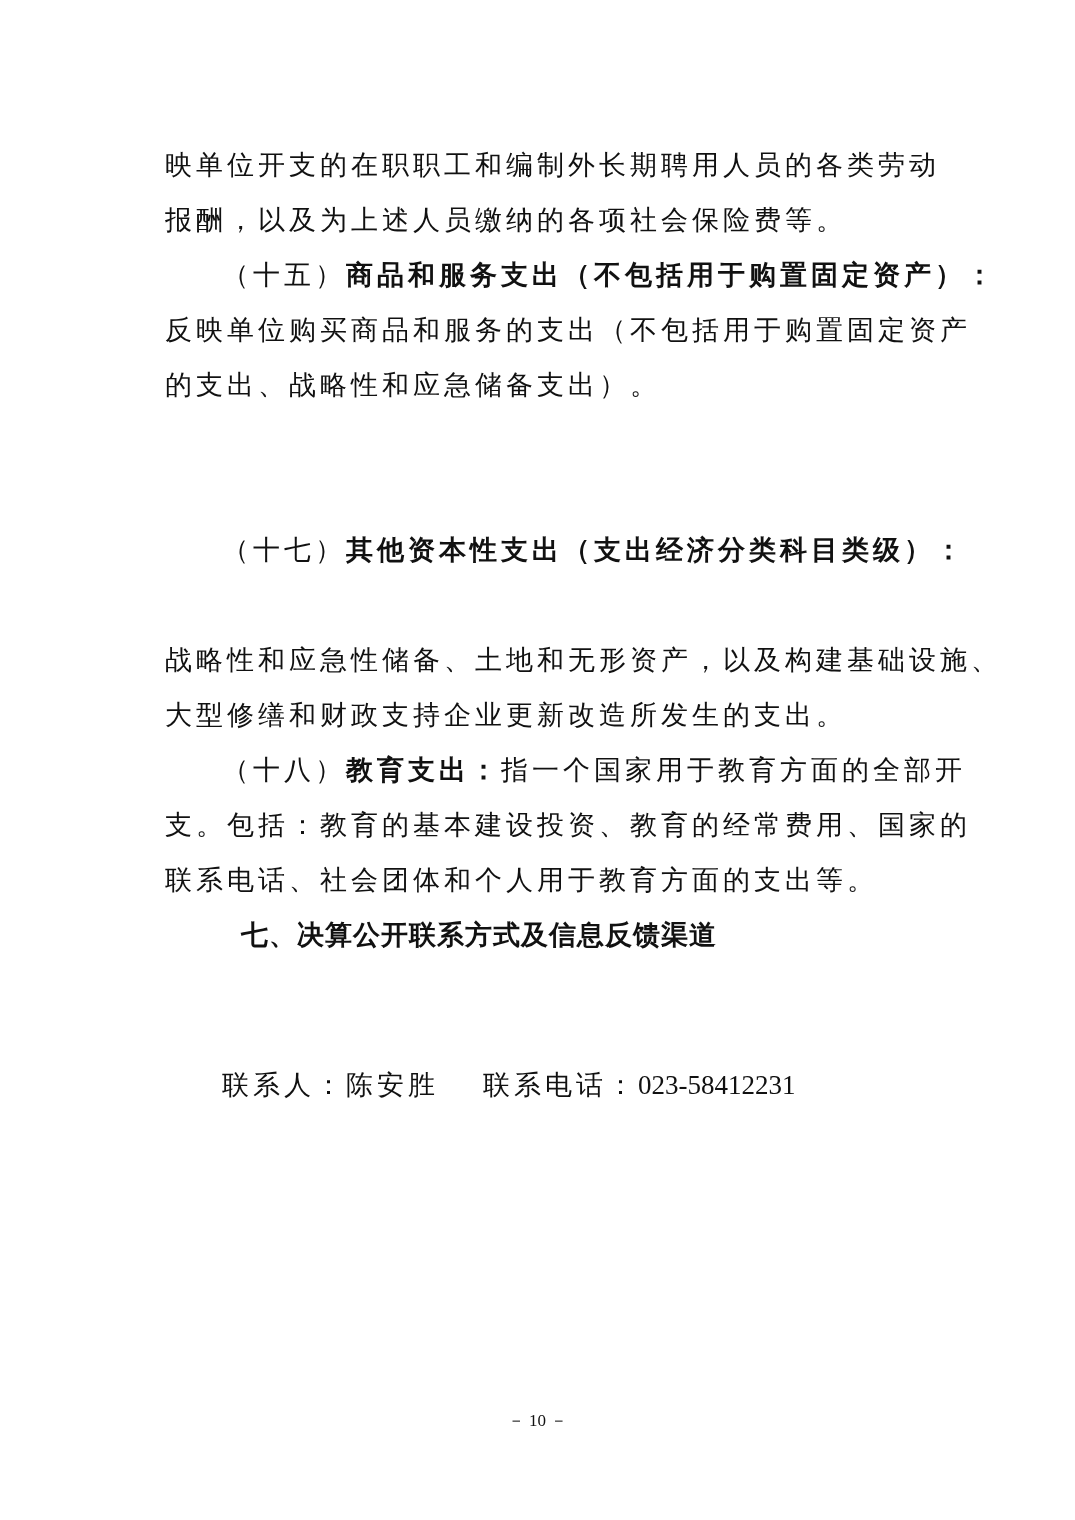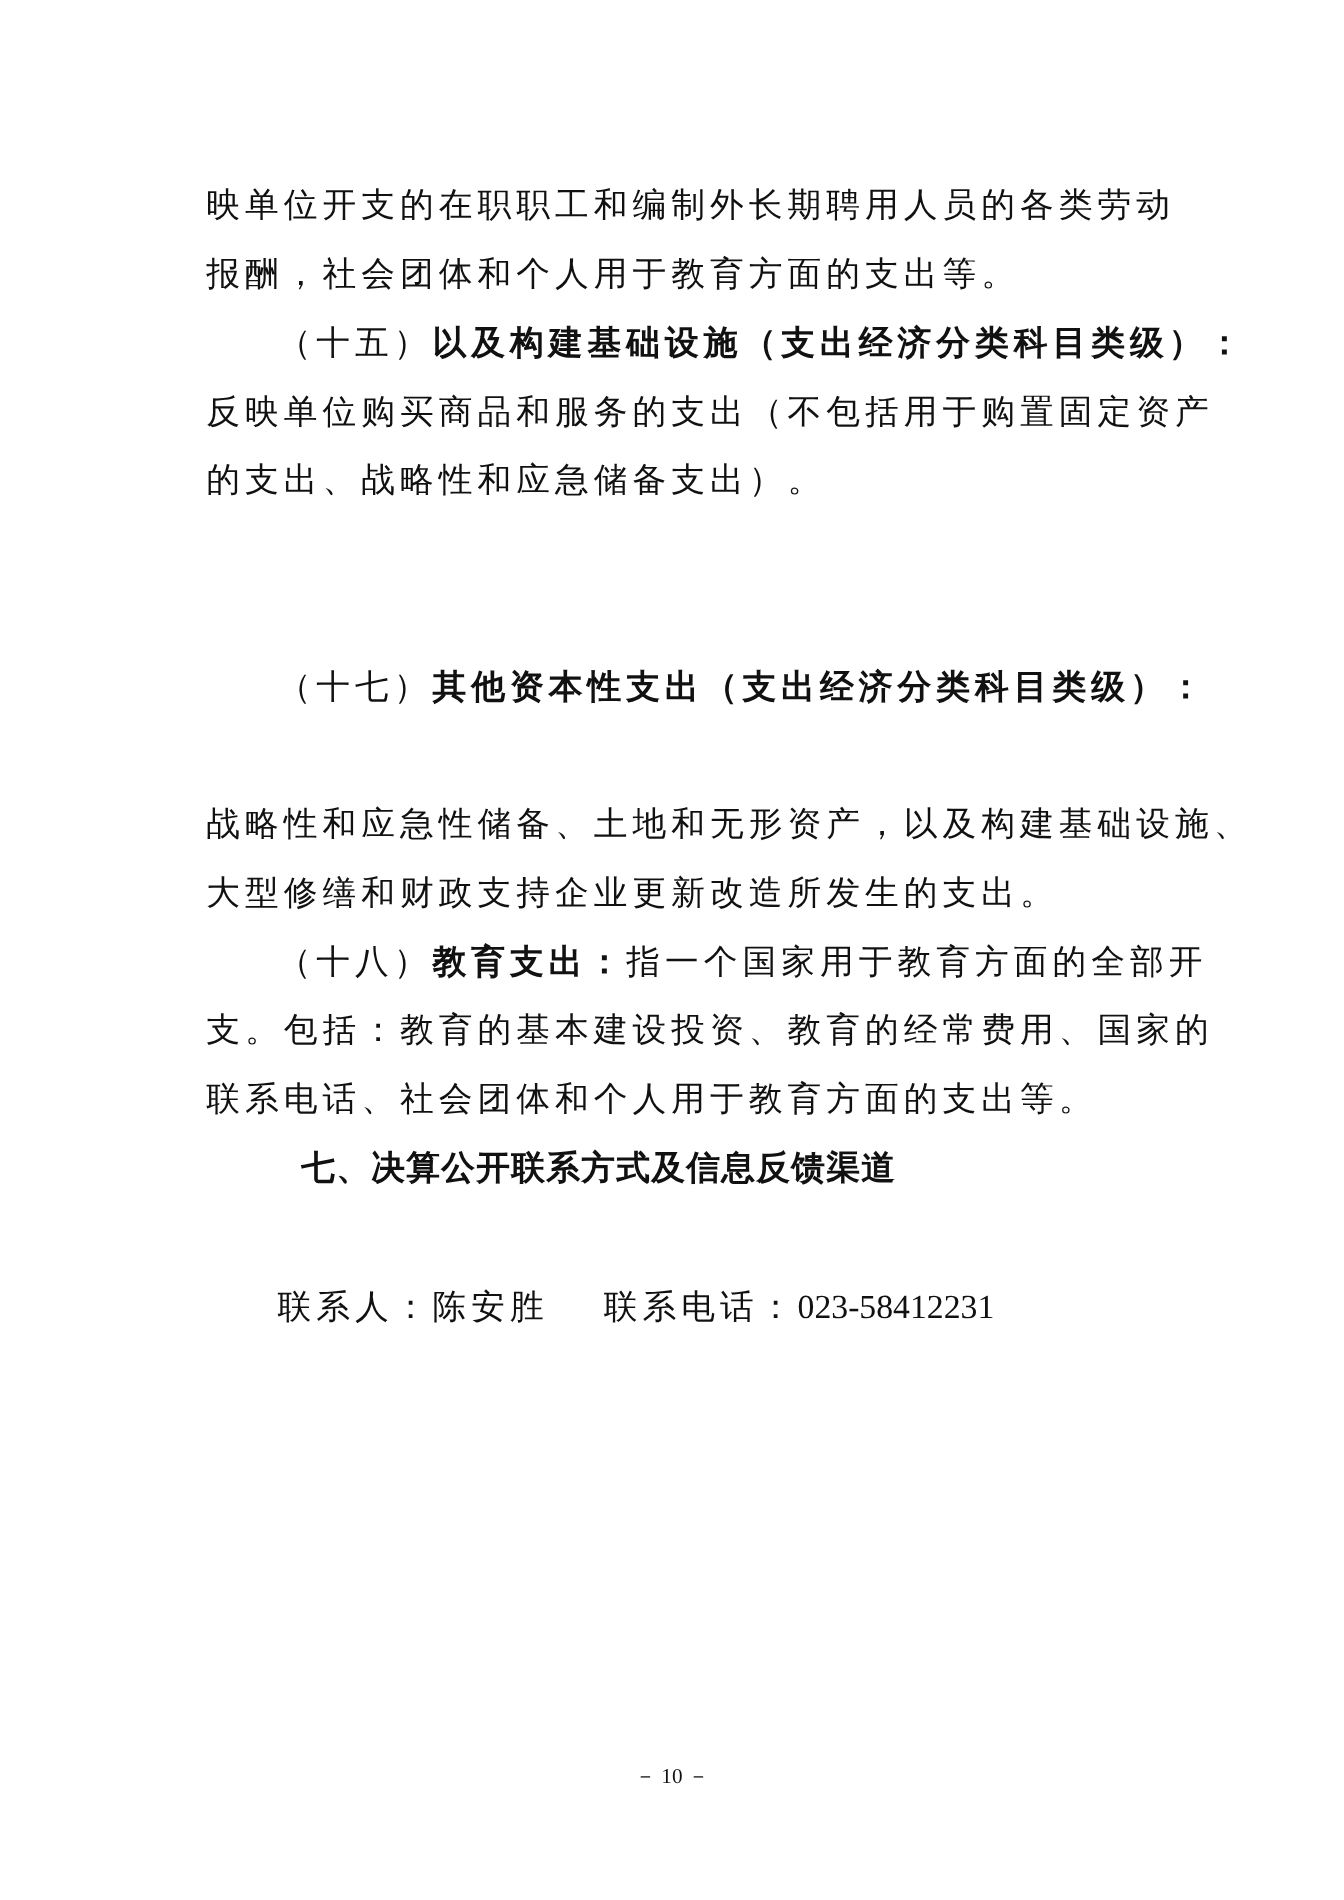--- a/index.html
+++ b/index.html
@@ -14,34 +14,34 @@
   .contact span { display: inline-block; }
   .gap { width: 44px; }
   .footer { position: absolute; top: 1408px; left: 0; width: 1075px; text-align: center;
             font-size: 17px; font-family: "Liberation Serif", serif; }
 </style>
 </head>
 <body>
 
 <div class="page">
   <div class="line" style="top:148px">映单位开支的在职职工和编制外长期聘用人员的各类劳动</div>
-  <div class="line" style="top:203px">报酬，社会团体和个人用于教育方面的支出等。</div>
+  <div class="line" style="top:203px">报酬，以及为上述人员缴纳的各项社会保险费等。</div>
 
-  <div class="line indent" style="top:258px"><span>（十五）</span><span class="bold">以及构建基础设施（支出经济分类科目类级）：</span></div>
+  <div class="line indent" style="top:258px"><span>（十五）</span><span class="bold">商品和服务支出（不包括用于购置固定资产）：</span></div>
   <div class="line" style="top:313px">反映单位购买商品和服务的支出（不包括用于购置固定资产</div>
   <div class="line" style="top:368px">的支出、战略性和应急储备支出）。</div>
 
 
   <div class="line indent" style="top:533px"><span>（十七）</span><span class="bold">其他资本性支出（支出经济分类科目类级）：</span></div>
   <div class="line" style="top:643px">战略性和应急性储备、土地和无形资产，以及构建基础设施、</div>
   <div class="line" style="top:698px">大型修缮和财政支持企业更新改造所发生的支出。</div>
 
   <div class="line indent" style="top:753px"><span>（十八）</span><span class="bold">教育支出：</span><span>指一个国家用于教育方面的全部开</span></div>
   <div class="line" style="top:808px">支。包括：教育的基本建设投资、教育的经常费用、国家的</div>
   <div class="line" style="top:863px">联系电话、社会团体和个人用于教育方面的支出等。</div>
 
   <div class="line indent heading" style="top:918px">七、决算公开联系方式及信息反馈渠道</div>
   <div class="line indent contact" style="top:1028px">
-    <span>联系人：</span><span>陈安胜</span><span class="gap"></span><span>联系电话：</span><span style="letter-spacing:0; font-family:'Liberation Serif', serif;">023-58412231</span>
+    <span>联系人：</span><span>陈安胜</span><span class="gap"></span><span>联系电话：</span><span style="letter-spacing:0; font-family:'Liberation Serif', serif;margin-top:40px;">023-58412231</span>
   </div>
 
   <div class="footer">－ 10 －</div>
 </div>
 
 </body></html>

